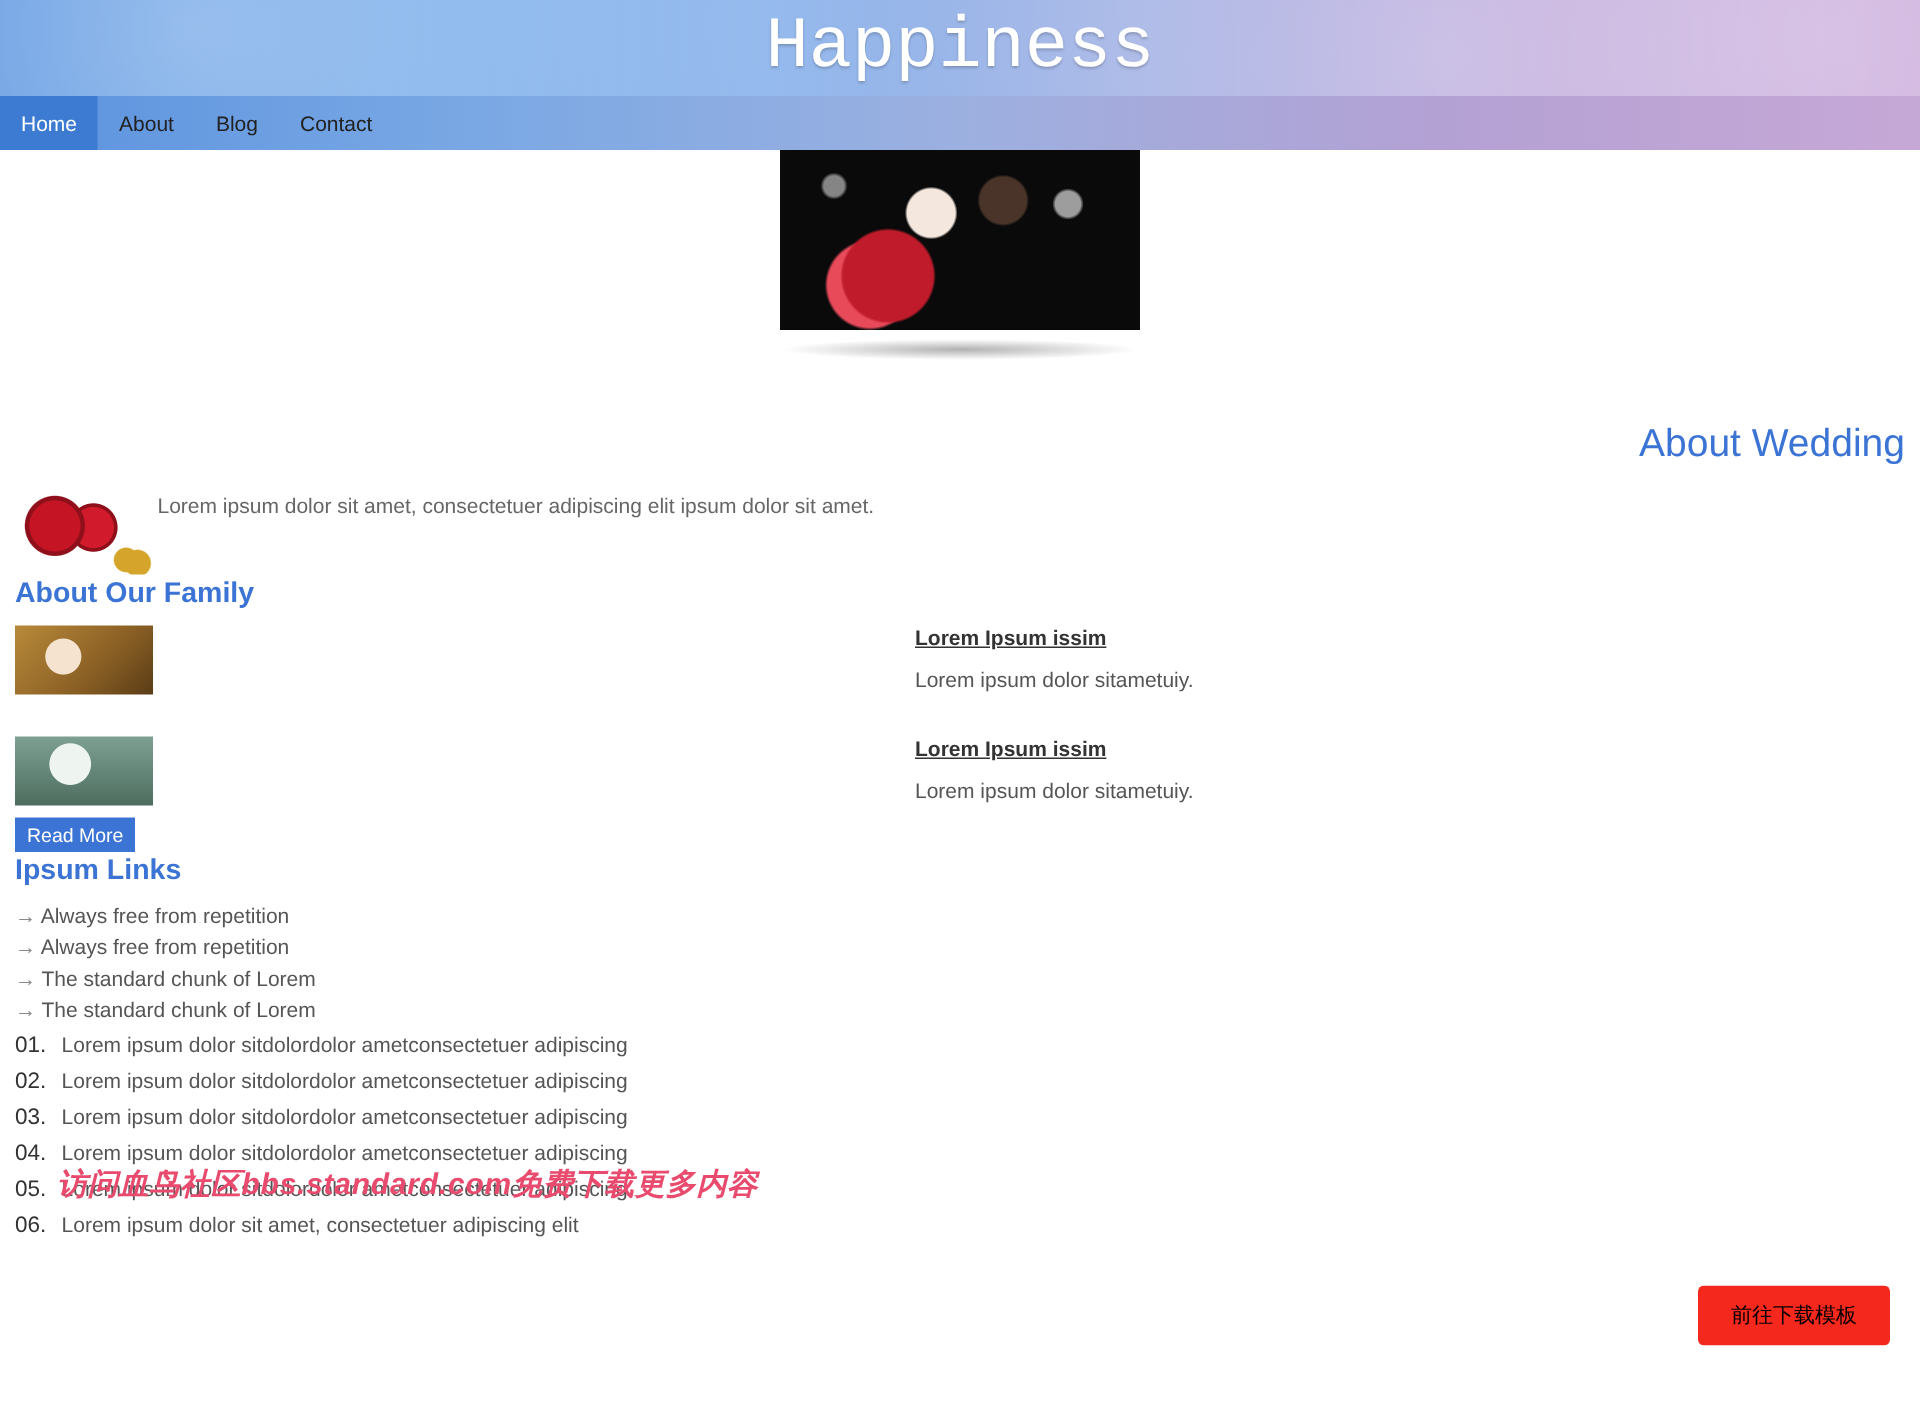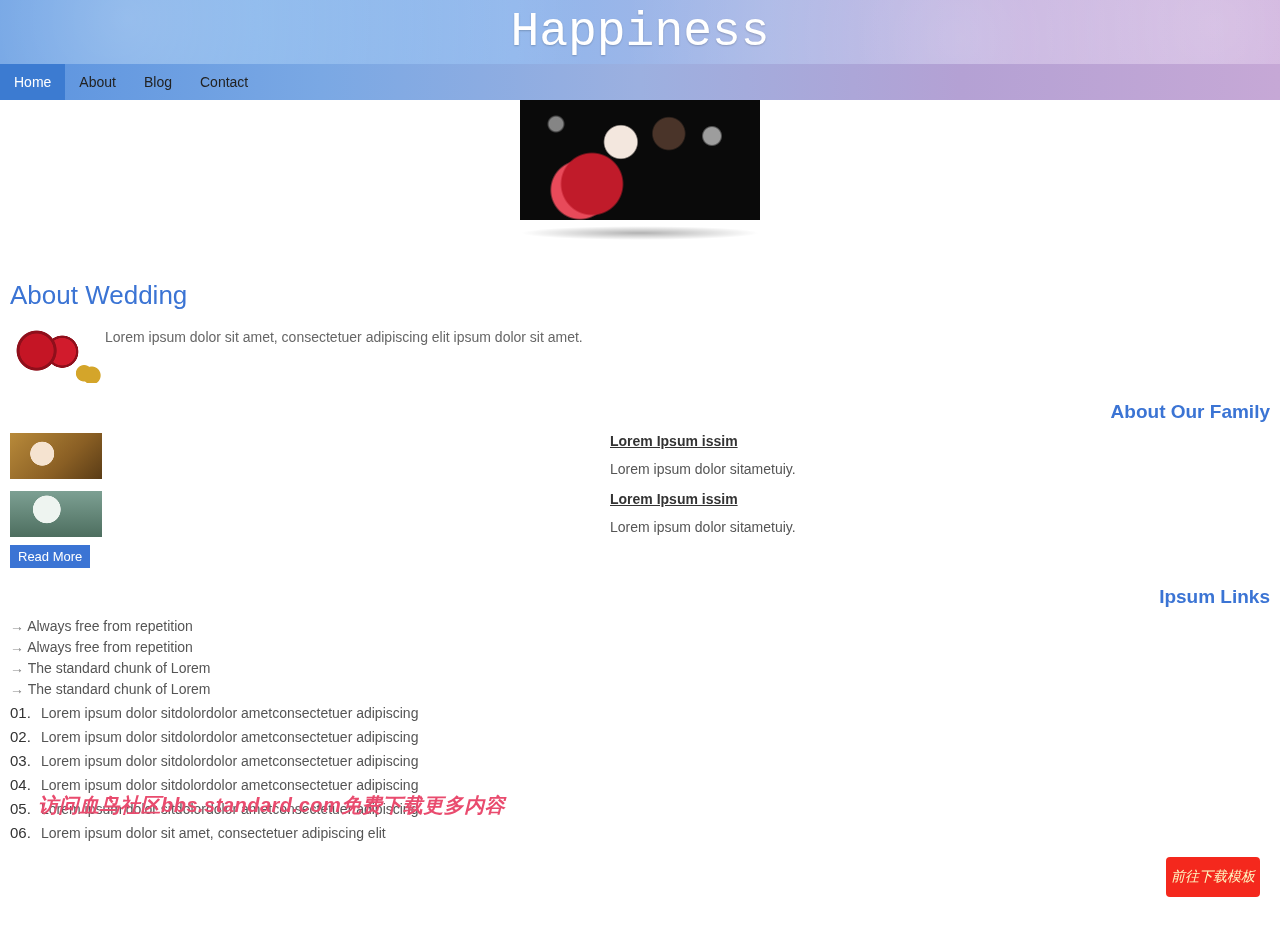--- a/index.html
+++ b/index.html
@@ -53,36 +53,36 @@
     radial-gradient(circle at 15% 20%, rgba(255,255,255,0.5) 0 3%, transparent 4%),
     #0a0a0a;
 }
 .hero-shadow {
   width: 240px; height: 14px; margin: 6px auto 14px;
   background: radial-gradient(ellipse at center, rgba(0,0,0,0.3), transparent 70%);
 }
 
 
 .wrap { padding: 0 10px; }
-h2.section-title { color: #3b74d4; font-size: 26px; font-weight: normal; text-align: left; margin: 6px 0 18px; }
-h3.subhead { color: #3b74d4; font-size: 19px; font-weight: 600; margin: 18px 0 10px; text-align: right; }
+h2.section-title { color: #3b74d4; font-size: 26px; font-weight: normal; text-align: right; margin: 6px 0 18px; }
+h3.subhead { color: #3b74d4; font-size: 19px; font-weight: 600; margin: 2px 0 10px; }
 
 .about-row { display: flex; align-items: flex-start; }
 .roses {
   width: 95px; height: 54px;
   background:
     radial-gradient(circle at 28% 40%, #c51525 0 22%, #8f0f1b 23% 26%, transparent 27%),
     radial-gradient(circle at 55% 42%, #d11b2c 0 22%, #8f0f1b 23% 26%, transparent 27%),
     radial-gradient(circle at 78% 82%, #d4a52a 0 9%, transparent 10%),
     radial-gradient(circle at 86% 86%, #d4a52a 0 9%, transparent 10%),
     linear-gradient(#fff,#fff);
 }
 .about-text { color: #666; line-height: 1.5; margin-top: -2px; }
 
-.family-grid { display: grid; grid-template-columns: 600px 1fr; row-gap: 12px; }
+.family-grid { display: grid; grid-template-columns: 600px 1fr; row-gap: 28px; }
 .thumb {
   width: 92px; height: 46px; background-size: cover;
 }
 .thumb.t1 {
   background:
     radial-gradient(circle at 35% 45%, #f5e3d0 0 18%, transparent 19%),
     linear-gradient(135deg, #b88a3a 0%, #8a5f24 60%, #5a3c16 100%);
 }
 .thumb.t2 {
   background:
@@ -111,24 +111,23 @@
 }
 .watermark {
   position: absolute; left: 28px; bottom: 22px;
   color: #e94b6e; font-size: 20px; font-weight: 700; font-style: italic;
   letter-spacing: 0.5px;
 }
 
 
 .float-btn {
   position: fixed; right: 20px; bottom: 50px;
-  background: #f4281d; color: #fef9c3; font-size: 14px;
-  padding: 11px 5px; border-radius: 4px; border: none;
+  background: #f4281d; color: #000000; font-size: 14px;
+  padding: 11px 22px; border-radius: 4px; border: none;
   cursor: pointer;
-  font-style: italic;
 }
 .rel { position: relative; }
 </style>
 </head>
 <body>
 
 <header class="header">
   <div class="logo">Happiness</div>
 </header>
 

